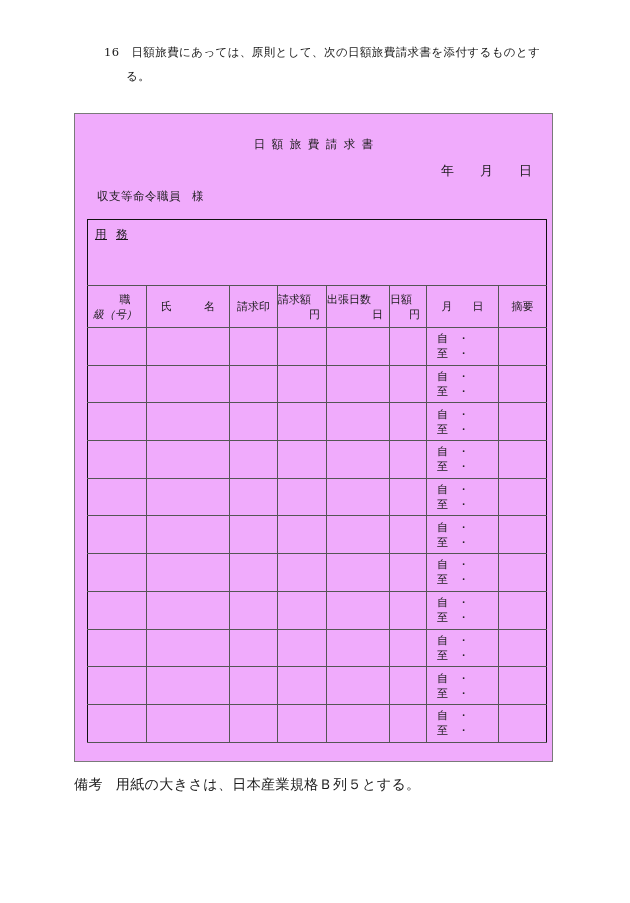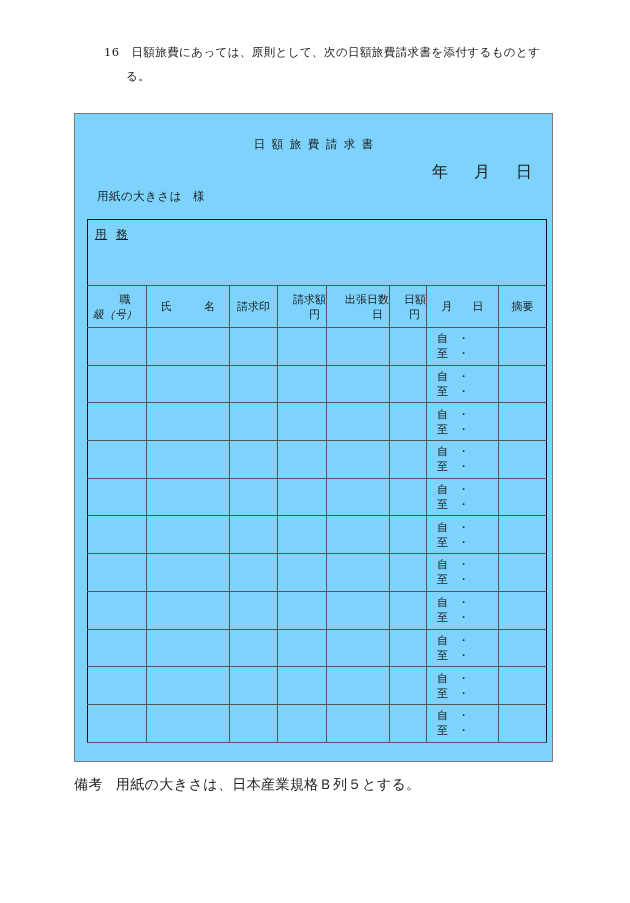--- a/index.html
+++ b/index.html
@@ -37,39 +37,39 @@
 
   
   .form-frame {
     position: absolute;
     left: 74px;
     top: 113px;
     width: 479px;
     height: 649px;
     border: 1px solid #7a7a7a;
     box-sizing: border-box;
-    background: #7dd3fc;
+    background: #f0abfc;
   }
 
   .form-title {
     position: absolute;
     left: 0;
     top: 23px;
     width: 100%;
     text-align: center;
     font-size: 11.5px;
     letter-spacing: 6.5px;
     text-indent: 6.5px;
   }
 
   .date-line {
     position: absolute;
     right: 20px;
     top: 48px;
-    font-size: 16px;
+    font-size: 13px;
     font-family: Liberation Serif, serif;
   }
   .date-line .dsp { display: inline-block; width: 26px; }
 
   .addressee {
     position: absolute;
     left: 22px;
     top: 75px;
     font-size: 11.5px;
     letter-spacing: 0.5px;
@@ -138,21 +138,21 @@
     letter-spacing: 0;
   }
   .h-name .inner {
     display: flex;
     justify-content: space-between;
     padding: 0 14px;
   }
   .h-two {
     text-align: center;
   }
-  .h-two .t1 { display: block; line-height: 15px; text-align: right; }
+  .h-two .t1 { display: block; line-height: 15px; text-align: left; }
   .h-two .t2 { display: block; line-height: 15px; text-align: right; padding-right: 6px; }
   .h-md .inner {
     display: flex;
     justify-content: center;
     gap: 20px;
   }
 
   
   .drow td {
     height: 37.7px;
@@ -190,21 +190,21 @@
 
 <div class="form-frame">
 
   <div class="form-title">日額旅費請求書</div>
 
   <div class="date-line">
     <span>年</span><span class="dsp"></span><span>月</span><span class="dsp"></span><span>日</span>
   </div>
 
   <div class="addressee">
-    <span>用紙の大きさは</span><span class="asp"></span><span>様</span>
+    <span>収支等命令職員</span><span class="asp"></span><span>様</span>
   </div>
 
   <table class="sheet">
     <colgroup>
       <col style="width:59px">
       <col style="width:83px">
       <col style="width:48px">
       <col style="width:49px">
       <col style="width:63px">
       <col style="width:37px">

